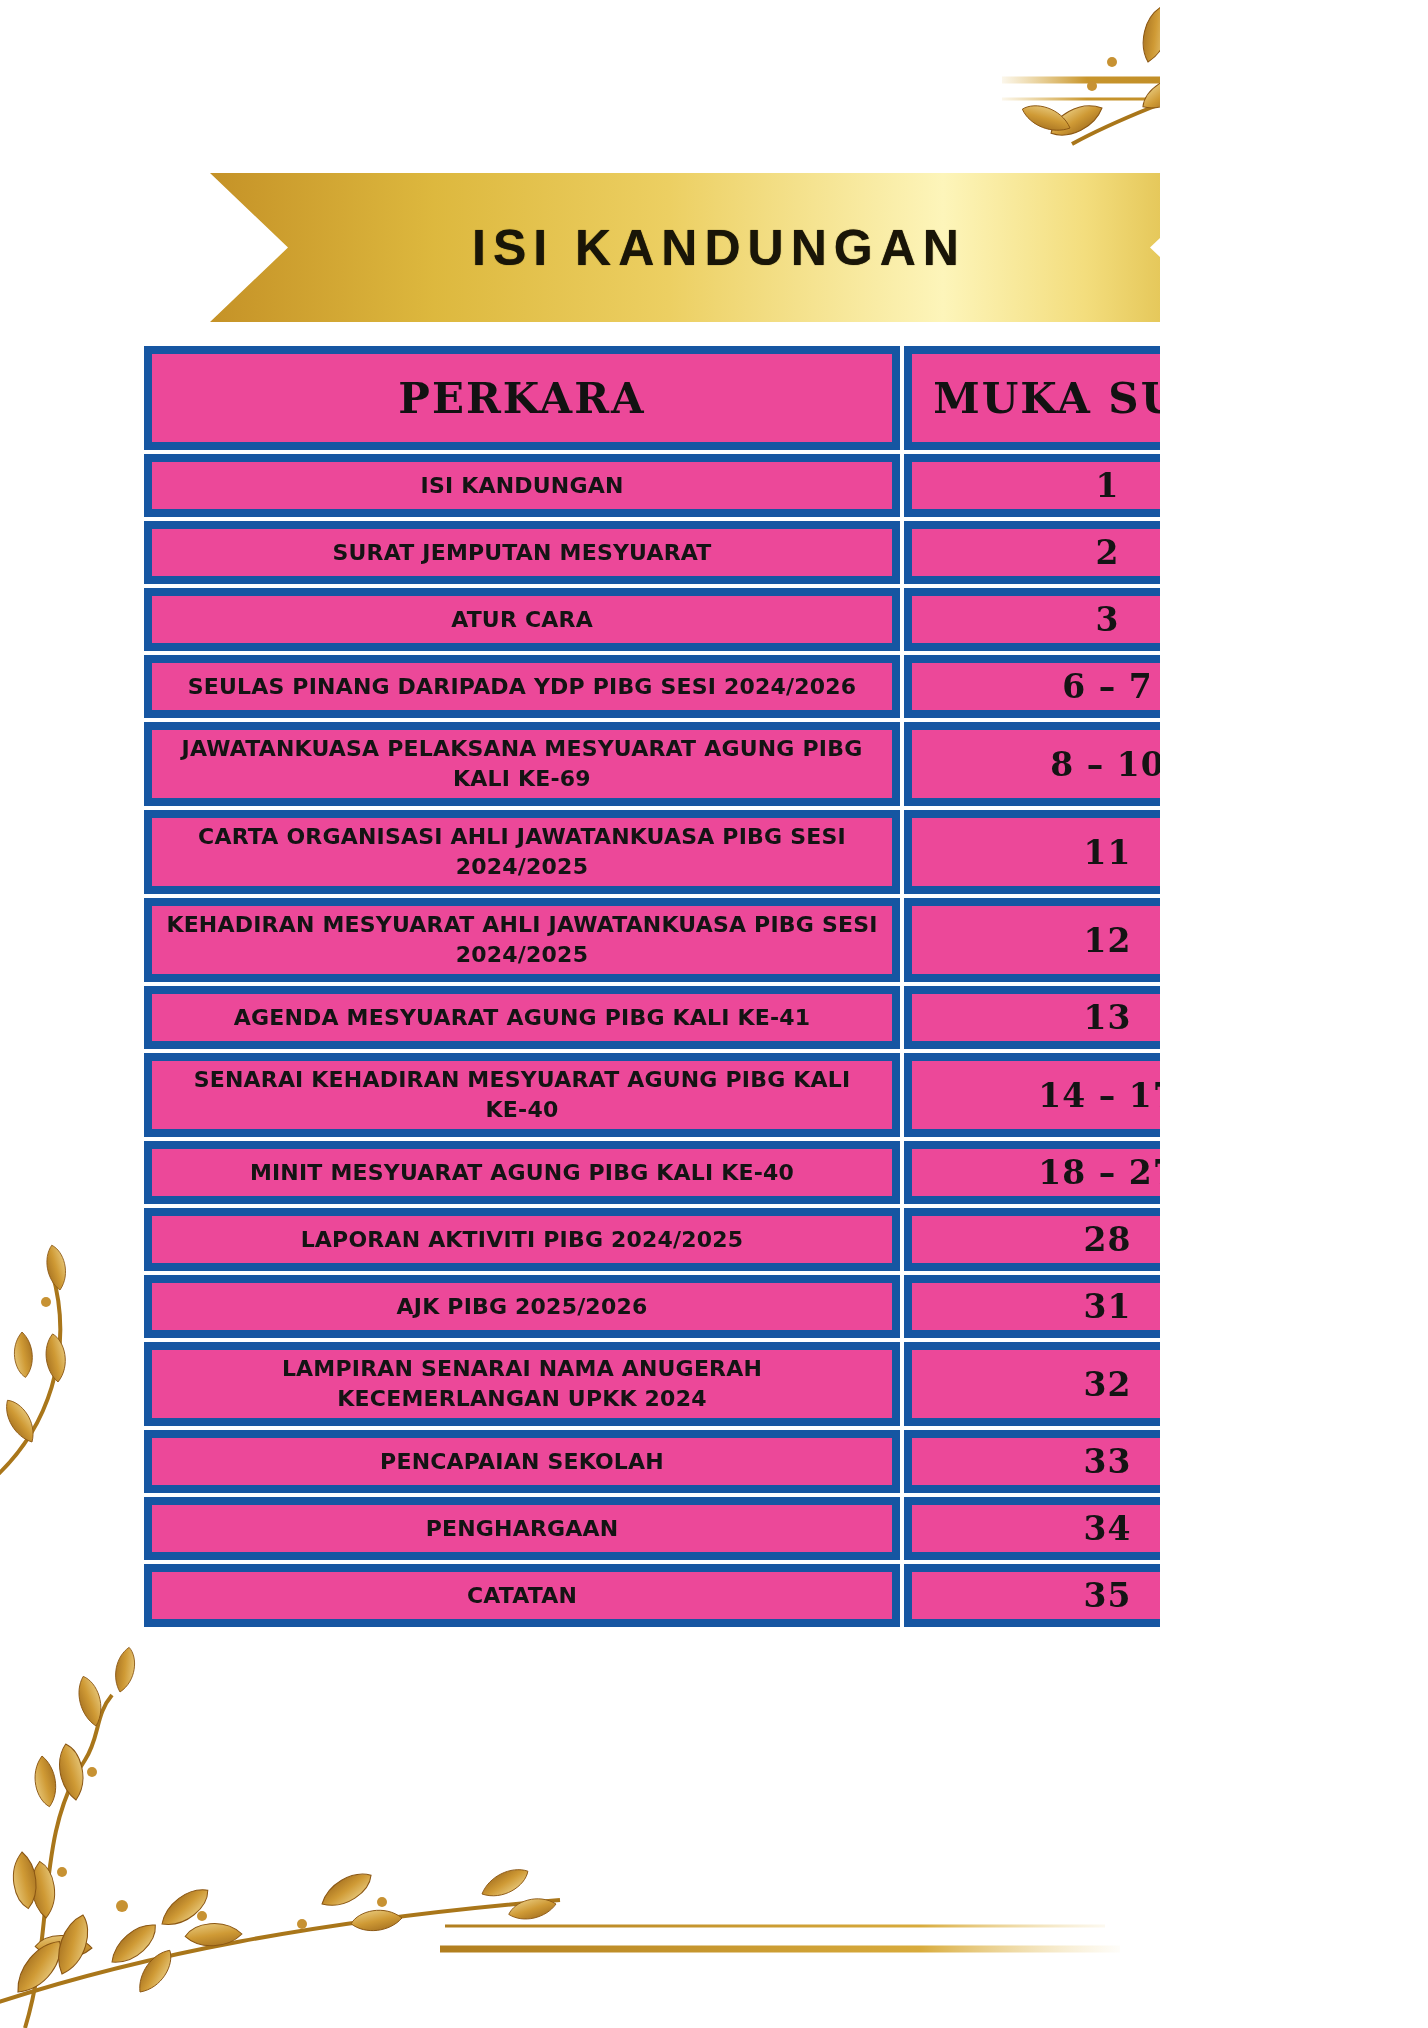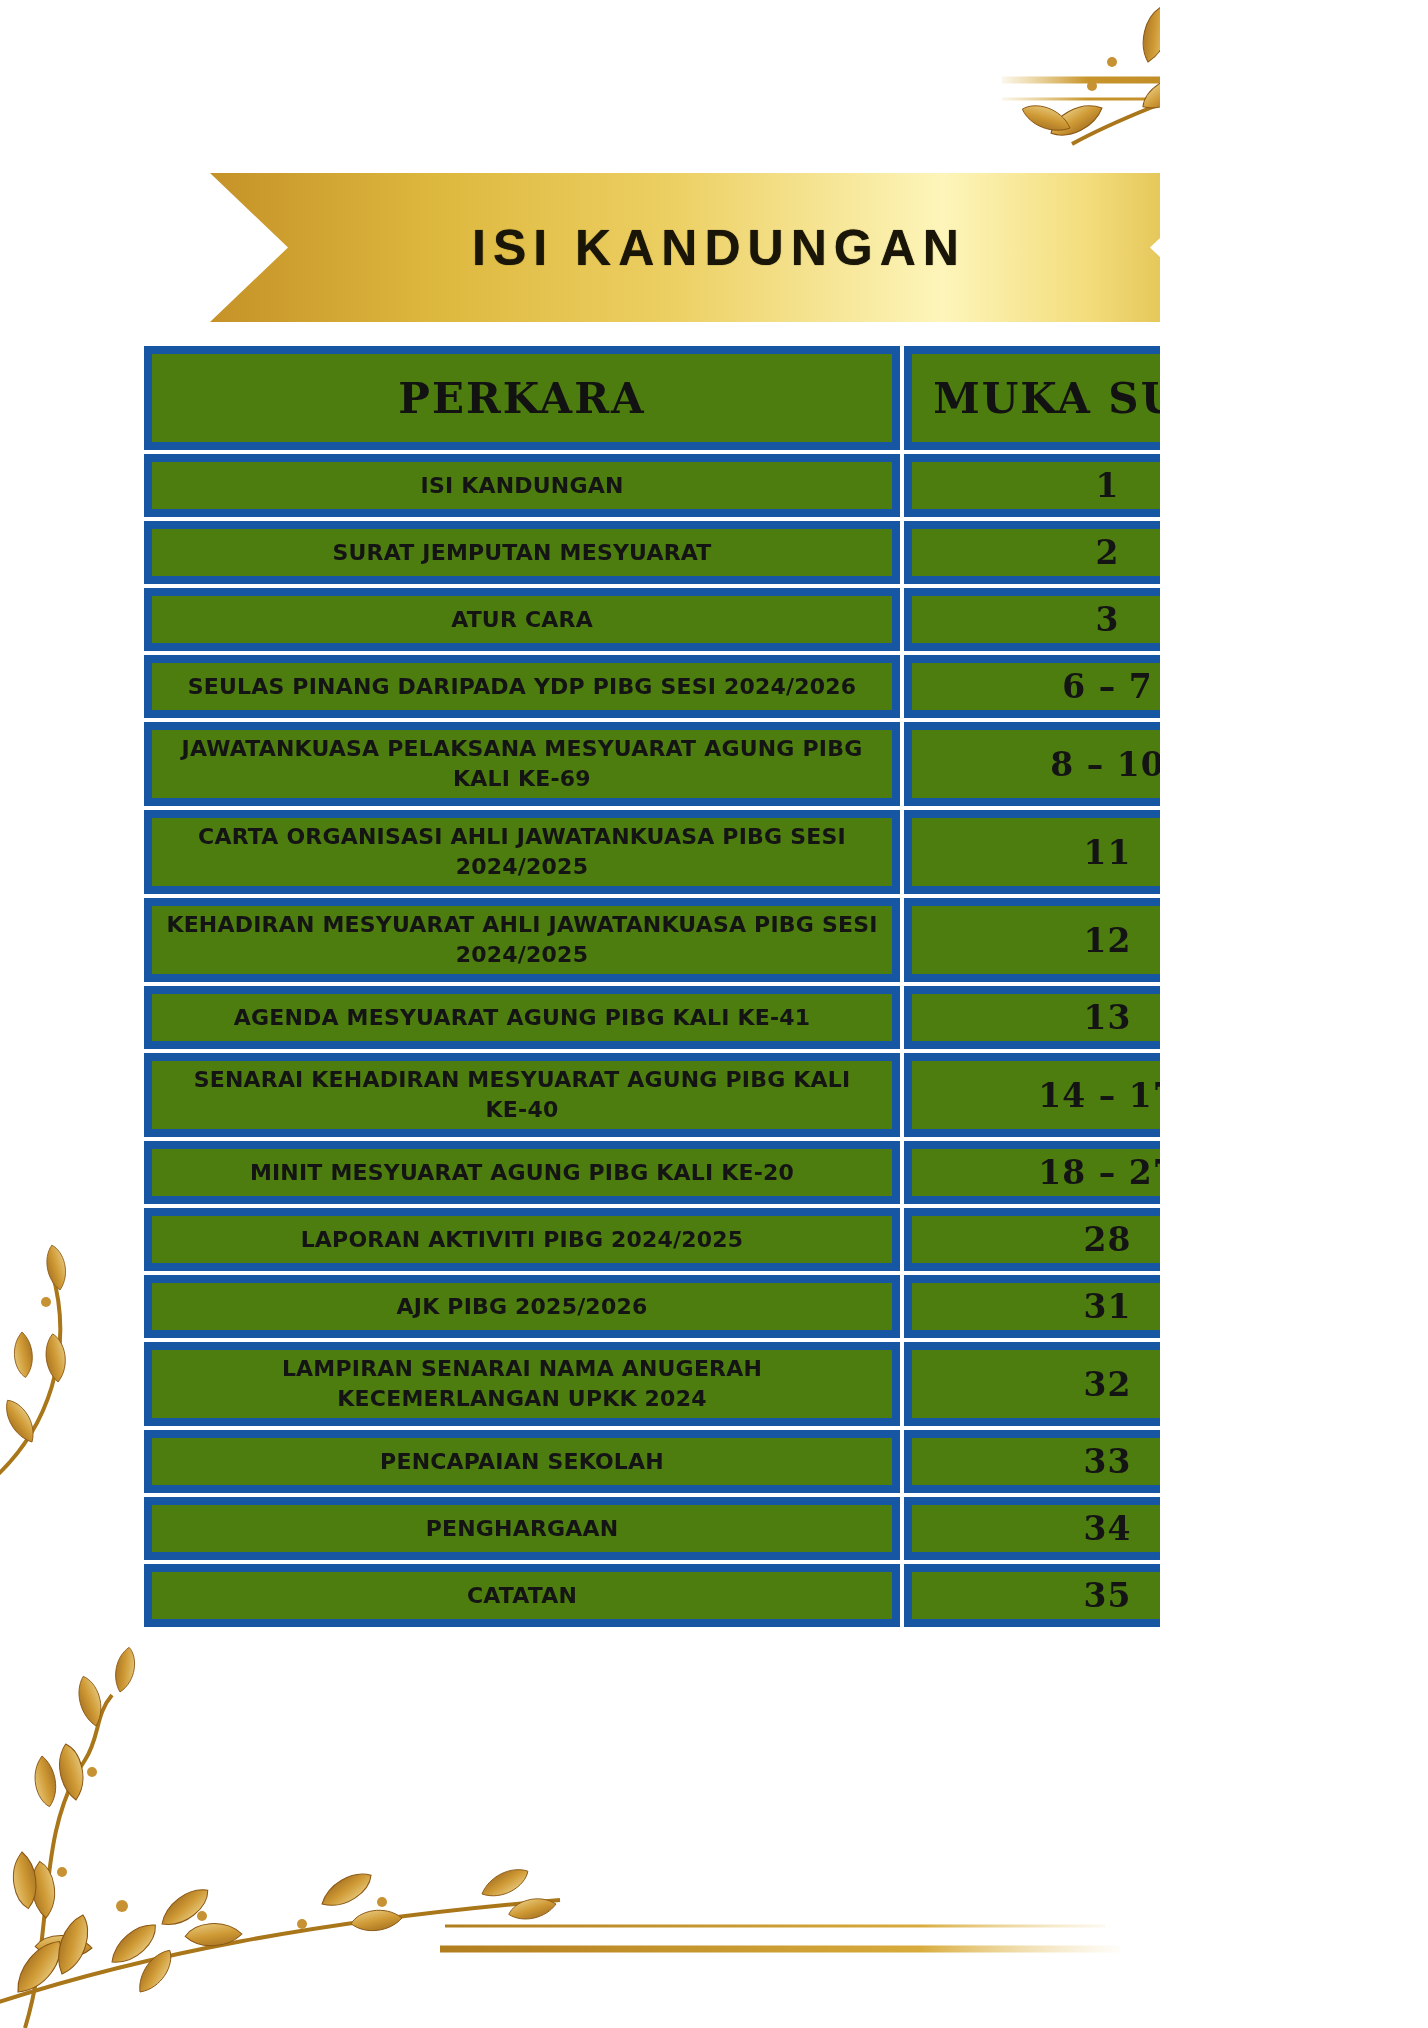--- a/index.html
+++ b/index.html
@@ -28,21 +28,21 @@
 
   
   table.toc{
     position:absolute;left:140px;top:342px;width:1175px;
     border-collapse:separate;border-spacing:4px;
     table-layout:fixed;
   }
   table.toc td,table.toc th{
     box-sizing:border-box;
     border:8px solid #1656a2;
-    background:#4d7c0f;
+    background:#ec4899;
     text-align:center;vertical-align:middle;
     padding:4px 10px;
     color:#121212;
   }
   col.c1{width:756px;} col.c2{width:407px;}
   th.hdr{height:104px;
     font-family:"DejaVu Serif", serif;font-weight:bold;
     font-size:42px;letter-spacing:2px;color:#1a1a1a;
   }
   td.cell{height:62px;}
@@ -193,21 +193,21 @@
             <span class="rowlabel">SENARAI KEHADIRAN MESYUARAT AGUNG PIBG KALI
 KE-40</span>
           </td>
           <td class="cell">
             <span class="rownum">14 – 17</span>
           </td>
         </tr>
 
         <tr>
           <td class="cell">
-            <span class="rowlabel">MINIT MESYUARAT AGUNG PIBG KALI KE-20</span>
+            <span class="rowlabel">MINIT MESYUARAT AGUNG PIBG KALI KE-40</span>
           </td>
           <td class="cell">
             <span class="rownum">18 – 27</span>
           </td>
         </tr>
 
         <tr>
           <td class="cell">
             <span class="rowlabel">LAPORAN AKTIVITI PIBG 2024/2025</span>
           </td>

